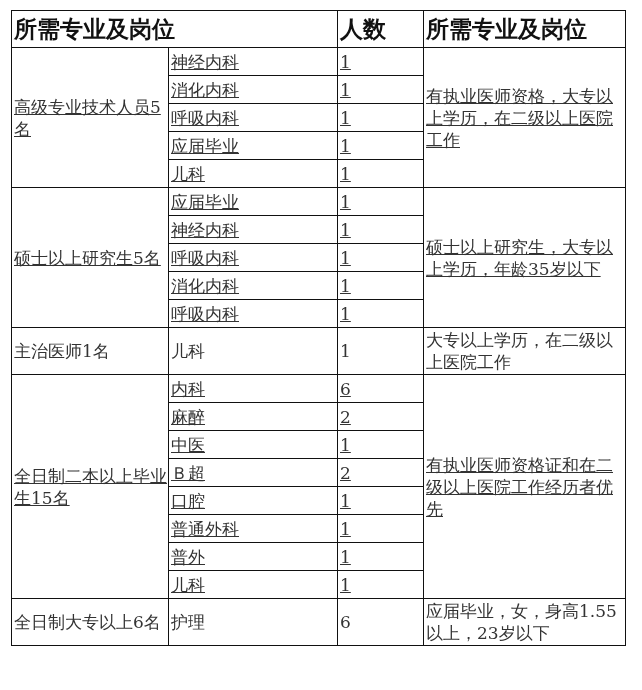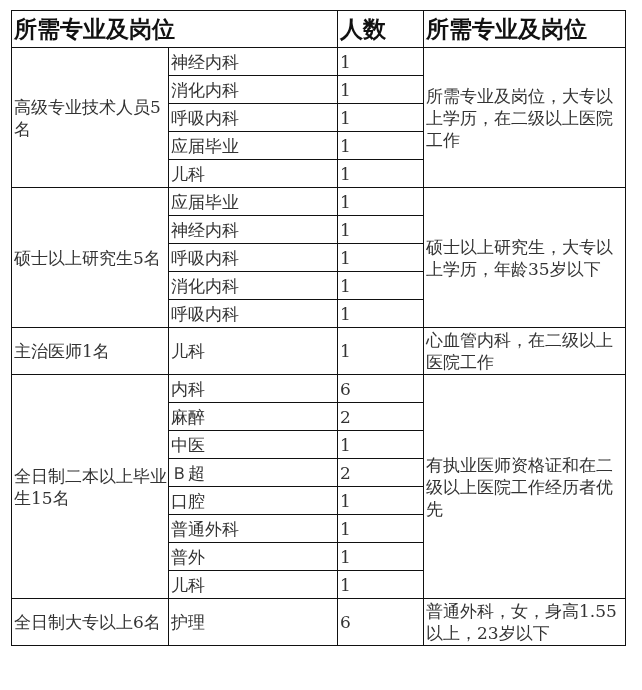--- a/index.html
+++ b/index.html
@@ -21,21 +21,21 @@
     word-break: break-all;
     margin-top: 28px;
   }
   table.recruit tr.hdr td {
     height: 36px;
     font-size: 23px;
     font-weight: bold;
     color: #111;
     line-height: 28px;
   }
-  table.recruit tr.sub td { height: 27px; }
+  table.recruit tr.sub td { height: 27px; text-decoration: underline; }
   table.recruit tr.tall td { height: 46px; }
   td.num { font-family: "DejaVu Serif", serif; font-size: 16px; }
   td.cond { font-size: 17px; line-height: 22px; }
   td.group { line-height: 22px; }
   col.c1 { width: 157px; }
   col.c2 { width: 169px; }
   col.c3 { width: 86px; }
   col.c4 { width: 202px; }
 </style>
 </head>
@@ -52,21 +52,21 @@
     <tr class="hdr">
       <td colspan="2">所需专业及岗位</td>
       <td>人数</td>
       <td>所需专业及岗位</td>
     </tr>
 
     <tr class="sub">
       <td rowspan="5" class="group">高级专业技术人员5名</td>
       <td>神经内科</td>
       <td class="num">1</td>
-      <td rowspan="5" class="cond">所需专业及岗位，大专以上学历，在二级以上医院工作</td>
+      <td rowspan="5" class="cond">有执业医师资格，大专以上学历，在二级以上医院工作</td>
     </tr>
     <tr class="sub">
       <td>消化内科</td>
       <td class="num">1</td>
     </tr>
     <tr class="sub">
       <td>呼吸内科</td>
       <td class="num">1</td>
     </tr>
     <tr class="sub">
@@ -98,21 +98,21 @@
     </tr>
     <tr class="sub">
       <td>呼吸内科</td>
       <td class="num">1</td>
     </tr>
 
     <tr class="tall">
       <td class="group">主治医师1名</td>
       <td>儿科</td>
       <td class="num">1</td>
-      <td class="cond">心血管内科，在二级以上医院工作</td>
+      <td class="cond">大专以上学历，在二级以上医院工作</td>
     </tr>
 
     <tr class="sub">
       <td rowspan="8" class="group">全日制二本以上毕业生15名</td>
       <td>内科</td>
       <td class="num">6</td>
       <td rowspan="8" class="cond">有执业医师资格证和在二级以上医院工作经历者优先</td>
     </tr>
     <tr class="sub">
       <td>麻醉</td>
@@ -140,16 +140,16 @@
     </tr>
     <tr class="sub">
       <td>儿科</td>
       <td class="num">1</td>
     </tr>
 
     <tr class="tall">
       <td class="group">全日制大专以上6名</td>
       <td>护理</td>
       <td class="num">6</td>
-      <td class="cond">普通外科，女，身高1.55以上，23岁以下</td>
+      <td class="cond">应届毕业，女，身高1.55以上，23岁以下</td>
     </tr>
   </tbody>
 </table>
 
 </body></html>

